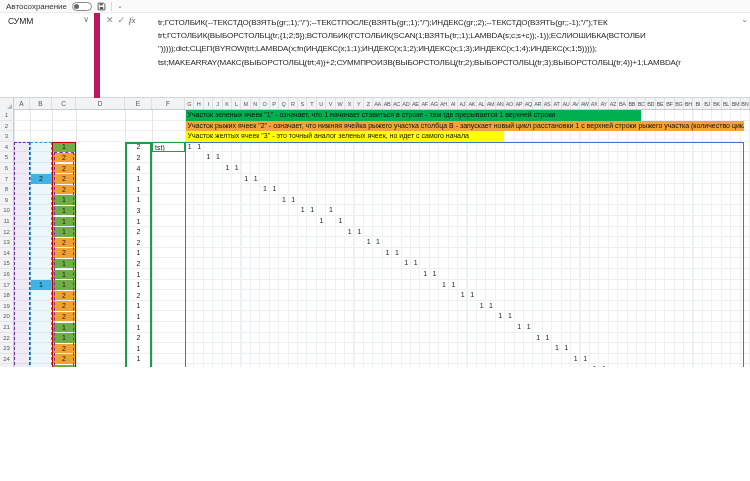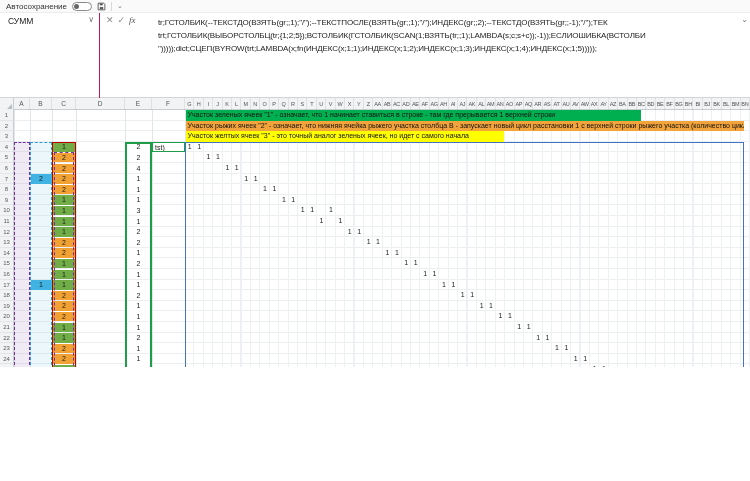--- a/index.html
+++ b/index.html
@@ -13,21 +13,21 @@
             padding-left:6px; font-size:8px; color:#333; }
   .toggle { width:20px; height:9px; border:1px solid #8a8a8a; border-radius:5px; background:#fff;
             position:relative; display:inline-block; }
   .toggle .knob { position:absolute; left:1px; top:1px; width:5px; height:5px; border-radius:50%;
                   background:#666; }
   .tb-divider { width:1px; height:9px; background:#d9d9d9; display:inline-block; }
 
   
   .fbar { position:absolute; left:0; top:13px; width:750px; height:85px; background:#fff;
           border-bottom:1px solid #d4d4d4; }
-  .namebox { position:absolute; left:0; top:0; width:100px; height:85px; border-right:1px solid #be185d;
+  .namebox { position:absolute; left:0; top:0; width:100px; height:85px; border-right:6px solid #be185d;
              font-size:8.5px; color:#222; }
   .namebox .nb-text { position:absolute; left:8px; top:3px; }
   .namebox .nb-chev { position:absolute; right:5px; top:2px; color:#777; font-size:8px; }
   .fb-btns { position:absolute; left:100px; top:0; width:58px; height:85px; display:flex;
              gap:4px; padding:2px 0 0 6px; font-size:9px; color:#8a8a8a; }
   .fb-btns .fx { font-style:italic; color:#555; font-family:"Liberation Serif", serif; }
   .fb-formula { position:absolute; left:158px; top:0; width:582px; height:85px; overflow:hidden;
                 padding-top:3px; font-size:8px; line-height:13.2px; color:#1c1c1c;
                 letter-spacing:-0.1px; white-space:nowrap; }
   .fb-expand { position:absolute; right:2px; top:2px; font-size:8px; color:#777; }
@@ -87,20 +87,21 @@
     </div>
     <div class="fb-btns">
       <span>✕</span>
       <span>✓</span>
       <span class="fx">fx</span>
     </div>
     <div class="fb-formula" id="formula-lines">
         <div>tr;ГСТОЛБИК(--ТЕКСТДО(ВЗЯТЬ(gr;;1);"/");--ТЕКСТПОСЛЕ(ВЗЯТЬ(gr;;1);"/");ИНДЕКС(gr;;2);--ТЕКСТДО(ВЗЯТЬ(gr;;-1);"/");ТЕК</div>
         <div>trt;ГСТОЛБИК(ВЫБОРСТОЛБЦ(tr;{1;2;5});ВСТОЛБИК(ГСТОЛБИК(SCAN(1;ВЗЯТЬ(tr;;1);LAMBDA(s;c;s+c));-1));ЕСЛИОШИБКА(ВСТОЛБИ</div>
         <div>")))));dict;СЦЕП(BYROW(trt;LAMBDA(x;fn(ИНДЕКС(x;1;1);ИНДЕКС(x;1;2);ИНДЕКС(x;1;3);ИНДЕКС(x;1;4);ИНДЕКС(x;1;5)))));</div>
+        <div>tst;MAKEARRAY(МАКС(ВЫБОРСТОЛБЦ(trt;4))+2;СУММПРОИЗВ(ВЫБОРСТОЛБЦ(tr;2);ВЫБОРСТОЛБЦ(tr;3);ВЫБОРСТОЛБЦ(tr;4))+1;LAMBDA(r</div>
       </div>
     <div class="fb-expand">⌄</div>
   </div>
 
   <div class="sheet">
     <div class="gridlines-h"></div>
     <div class="gridlines-v"></div>
     <div class="hdr-strip" id="col-headers">
         <div class="ch" style="left: 14px; width: 16px;">A</div>
         <div class="ch" style="left: 30px; width: 22px;">B</div>

